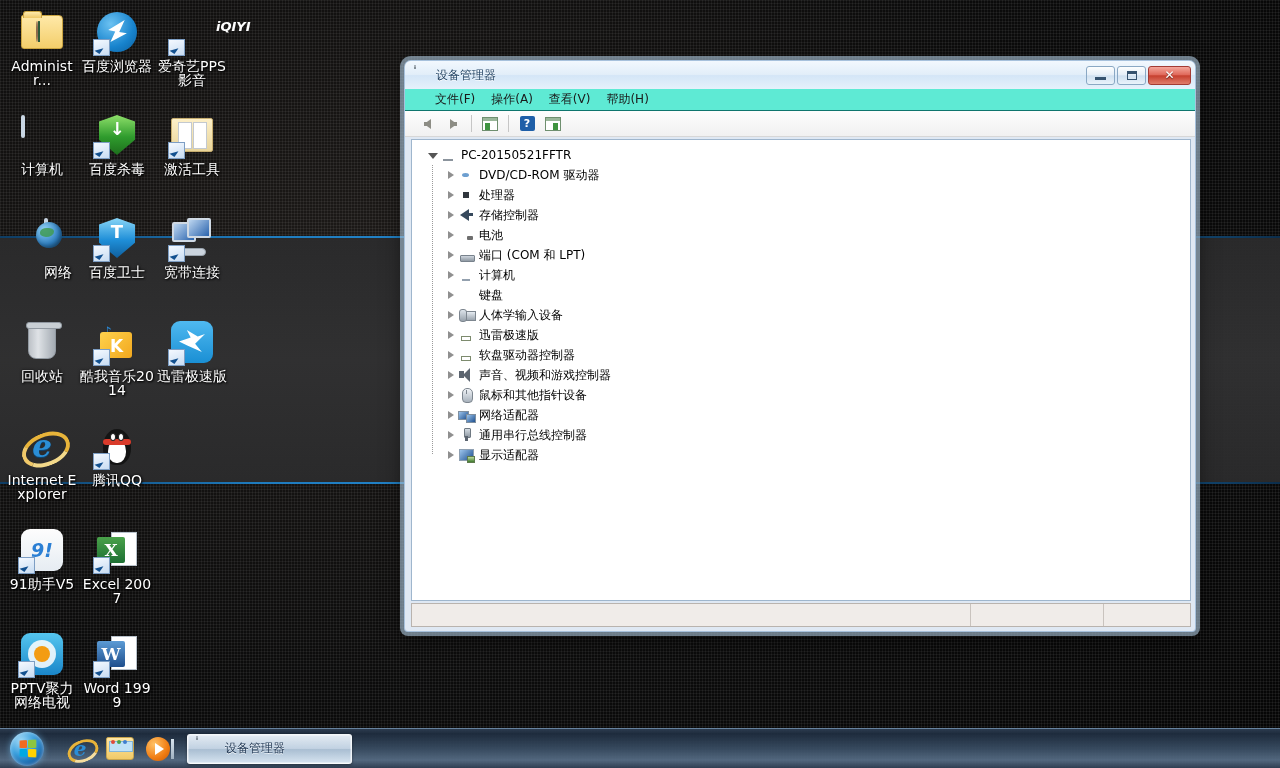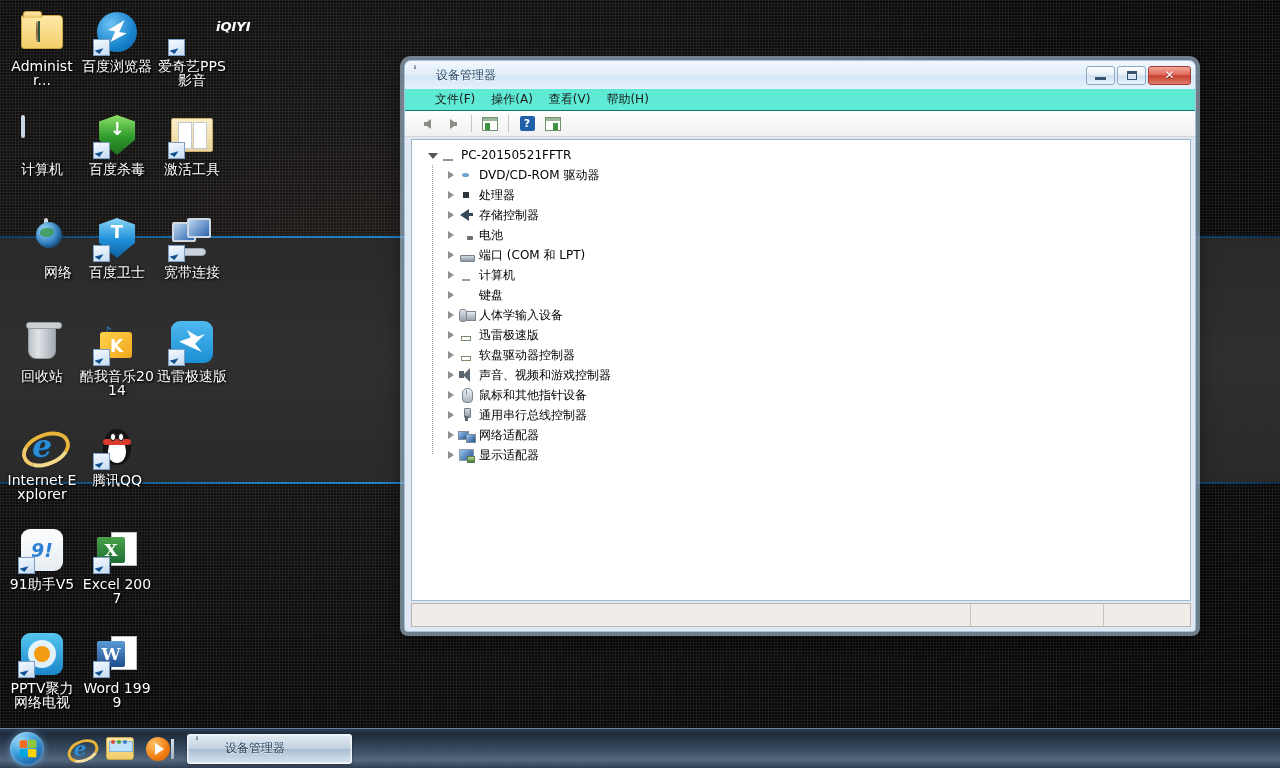--- a/index.html
+++ b/index.html
@@ -721,29 +721,29 @@
             <span class="exp">
               <i></i>
             </span>
             <span class="ic di mouse"></span>
             <span class="nm">鼠标和其他指针设备</span>
           </div>
           <div class="trow">
             <span class="exp">
               <i></i>
             </span>
+            <span class="ic di net"></span>
+            <span class="nm">网络适配器</span>
+          </div>
+          <div class="trow">
+            <span class="exp">
+              <i></i>
+            </span>
             <span class="ic di usb"></span>
             <span class="nm">通用串行总线控制器</span>
-          </div>
-          <div class="trow">
-            <span class="exp">
-              <i></i>
-            </span>
-            <span class="ic di net"></span>
-            <span class="nm">网络适配器</span>
           </div>
           <div class="trow">
             <span class="exp">
               <i></i>
             </span>
             <span class="ic di disp"></span>
             <span class="nm">显示适配器</span>
           </div>
         </div>
     </div>

